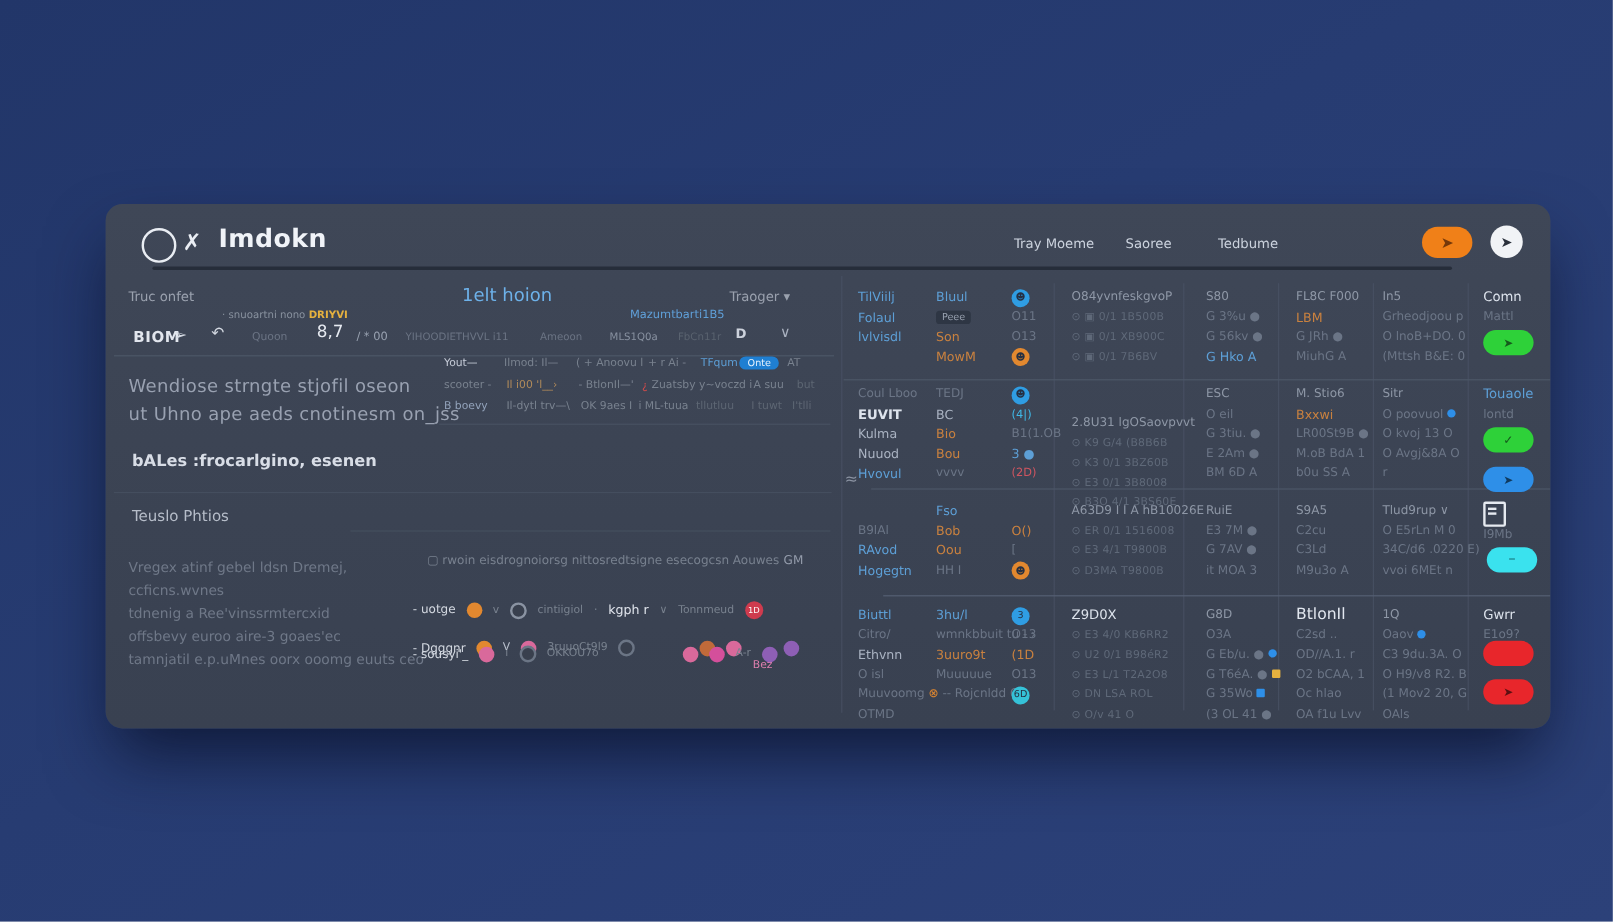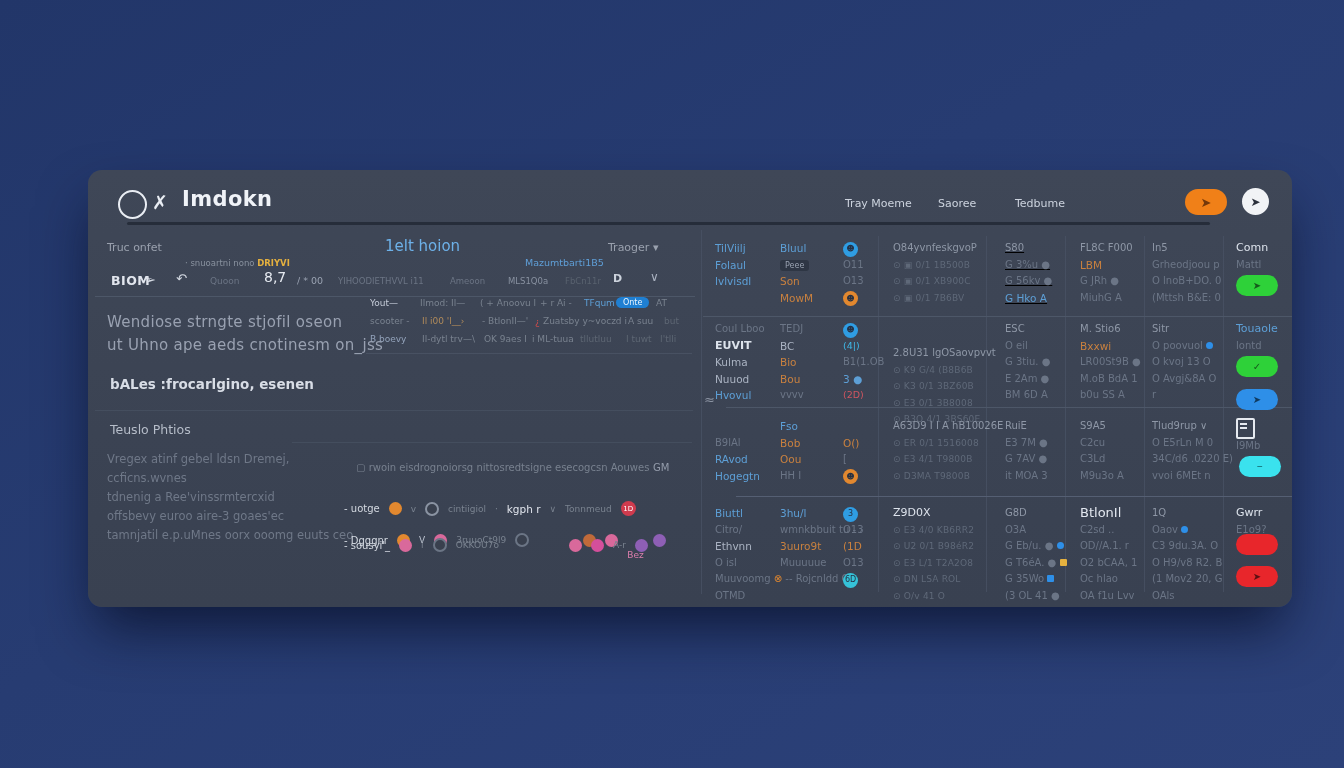--- a/index.html
+++ b/index.html
@@ -159,21 +159,21 @@
 
   <div class="abs bigtext" style="left:19px;top:143px;">Wendiose strngte stjofil oseon</div>
   <div class="abs bigtext" style="left:19px;top:166px;">ut Uhno ape aeds cnotinesm on_jss</div>
   <div class="abs rule" style="left:278px;top:183px;width:326px;opacity:.7;"></div>
 
   <div class="abs heading" style="left:22px;top:206px;">bALes :frocarlgino, esenen</div>
   <div class="abs rule" style="left:7px;top:240px;width:598px;opacity:.55;"></div>
   <div class="abs seclabel" style="left:22px;top:252px;">Teuslo Phtios</div>
   <div class="abs rule" style="left:204px;top:272px;width:400px;opacity:.55;"></div>
 
-  <div class="abs para" style="left:19px;top:280px;">
+  <div class="abs para" style="left:19px;top:294px;">
     <div>Vregex atinf gebel ldsn Dremej,</div>
     <div>ccficns.wvnes</div>
     <div>tdnenig a Ree'vinssrmtercxid</div>
     <div>offsbevy euroo aire-3 goaes'ec</div>
     <div>tamnjatil e.p.uMnes oorx ooomg euuts ceo</div>
   </div>
   <div class="abs note" style="left:268px;top:292px;">
     <span>▢</span>
     <span>rwoin eisdrognoiorsg nittosredtsigne esecogcsn Aouwes</span>
   </div>
@@ -246,21 +246,21 @@
       <div class="c d">O11</div>
       <div class="c d">O13</div>
       <div class="c"><span class="avatar-dot ao">☻</span></div>
     </div>
     <div class="rcol" style="left:190px;">
       <div class="c hdr">O84yvnfeskgvoP</div>
       <div class="c code">⊙ ▣ 0/1 1B500B</div>
       <div class="c code">⊙ ▣ 0/1 XB900C</div>
       <div class="c code">⊙ ▣ 0/1 7B6BV</div>
     </div>
-    <div class="rcol" style="left:302px;text-decoration:underline;">
+    <div class="rcol" style="left:302px;">
       <div class="c hdr">S80</div>
       <div class="c d">G 3%u ●</div>
       <div class="c d">G 56kv ●</div>
       <div class="c b">G Hko A</div>
     </div>
     <div class="rcol" style="left:377px;">
       <div class="c hdr">FL8C F000</div>
       <div class="c o">LBM</div>
       <div class="c d">G JRh ●</div>
       <div class="c d">MiuhG A</div>

